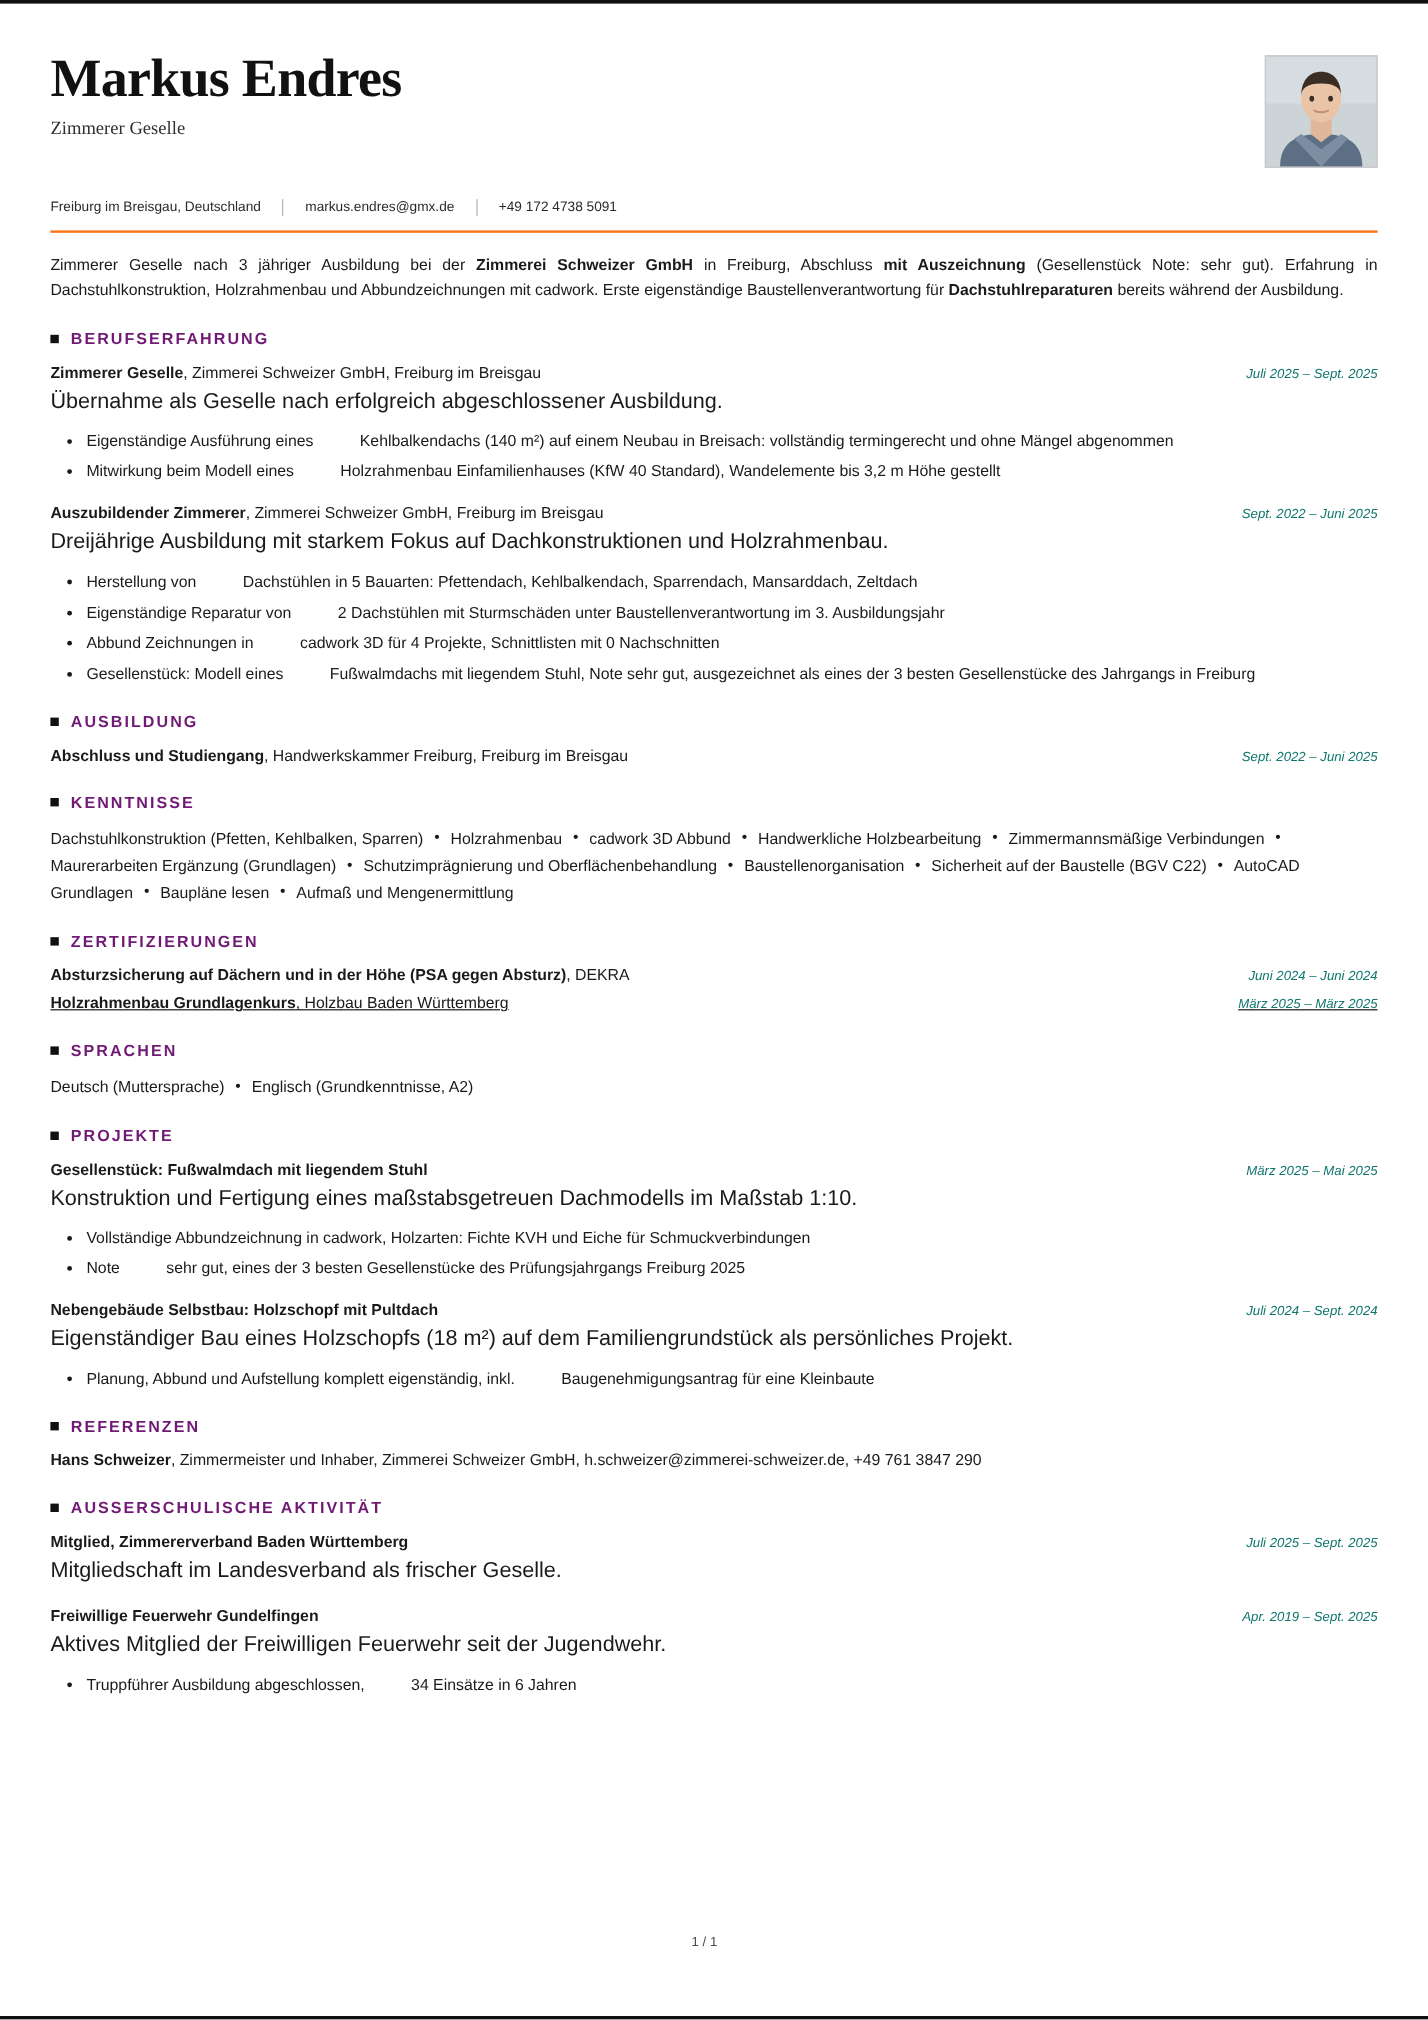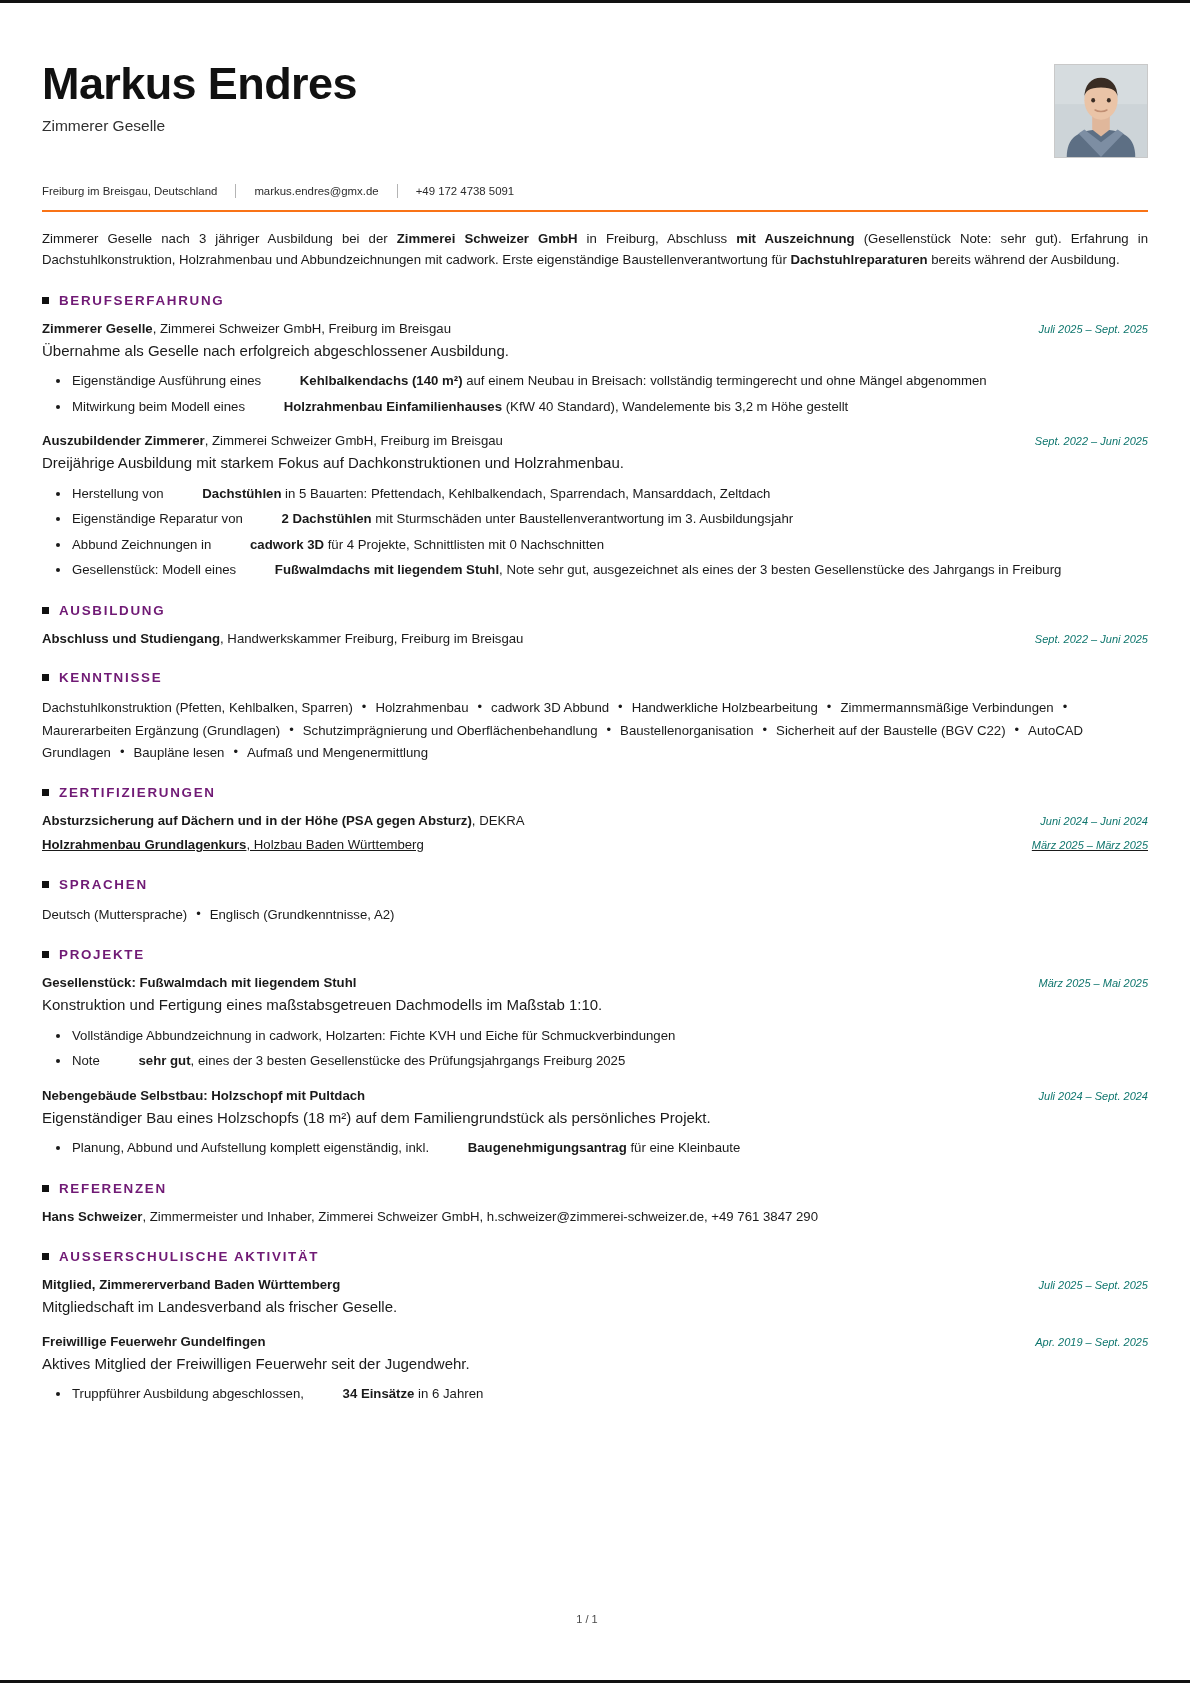--- a/index.html
+++ b/index.html
@@ -26,21 +26,22 @@
     top: 0; left: 0; right: 0;
     height: 3px;
     background: #111111;
   }
 
   
   .header {
     display: flex;
     justify-content: center;
     align-items: flex-start;
-    padding-top: 60px;
+    padding-top: 42px;
+    font-family: Liberation Serif, serif;
   }
   .header-left { flex: 1 1 auto; min-width: 0; }
   .name {
     font-size: 45px;
     font-weight: bold;
     letter-spacing: -0.6px;
     line-height: 1.06;
     margin: 0 0 8px 0;
     color: #111111;
   }
@@ -128,21 +129,21 @@
   }
   .entry-title b { font-weight: bold; }
   .entry-date {
     font-size: 11px;
     font-style: italic;
     color: #0f766e;
     white-space: nowrap;
     flex: 0 0 auto;
   }
   .entry-sub {
-    font-size: 15px;
+    font-size: 18px;
     line-height: 1.55;
     margin-top: 1px;
     text-align: justify;
     hyphens: auto;
   }
 
   ul.bullets {
     margin: 9px 0 0 0;
     padding: 0 0 0 30px;
     list-style: none;
@@ -158,21 +159,21 @@
   ul.bullets li:last-child { margin-bottom: 0; }
   ul.bullets li::before {
     content: "";
     position: absolute;
     left: -16px;
     top: 8px;
     width: 4px; height: 4px;
     border-radius: 50%;
     background: #1a1a1a;
   }
-  ul.bullets li b { font-weight: bold; padding-left: 35px; }
+  ul.bullets li b { font-weight: normal; padding-left: 35px; }
 
   
   .inline-list {
     font-size: 13.2px;
     line-height: 1.62;
     text-align: left;
   }
   .inline-list .dot {
     display: inline-block;
     margin: 0 9px;

